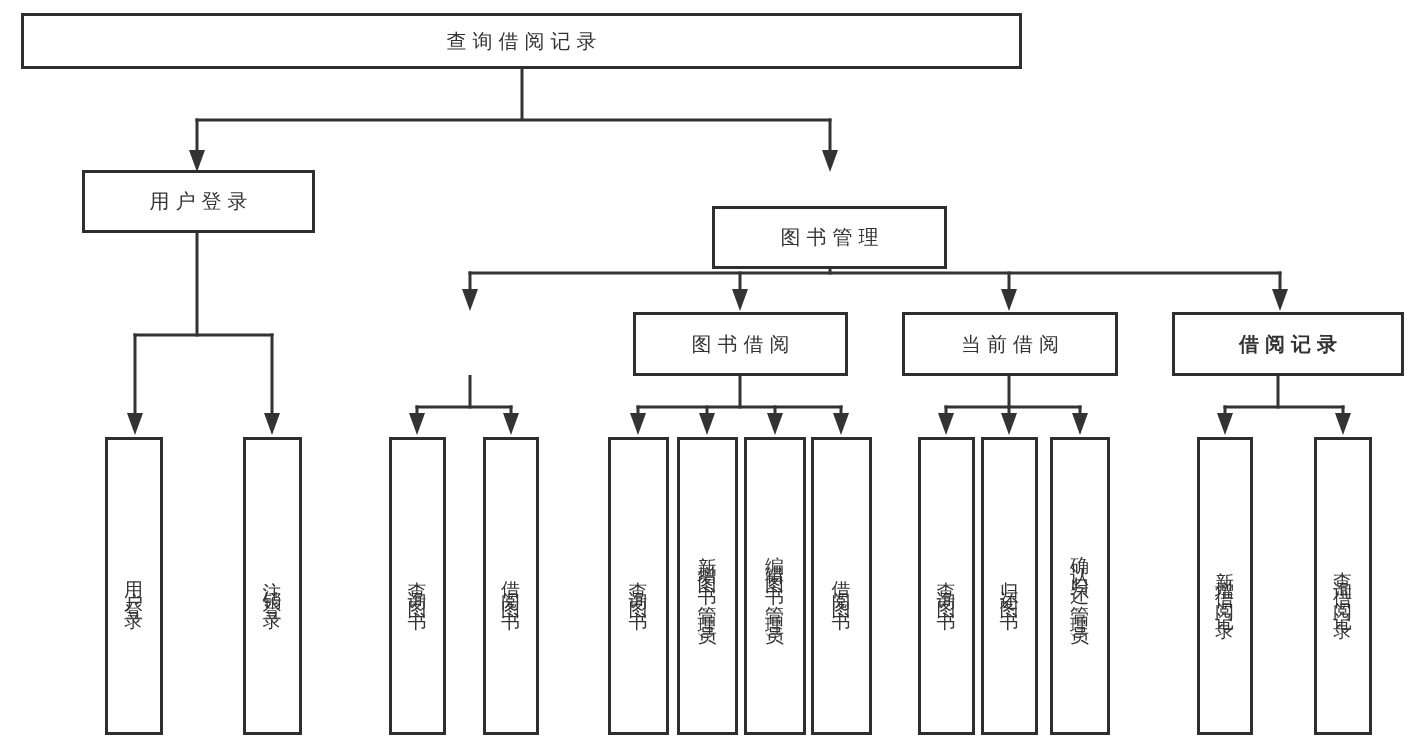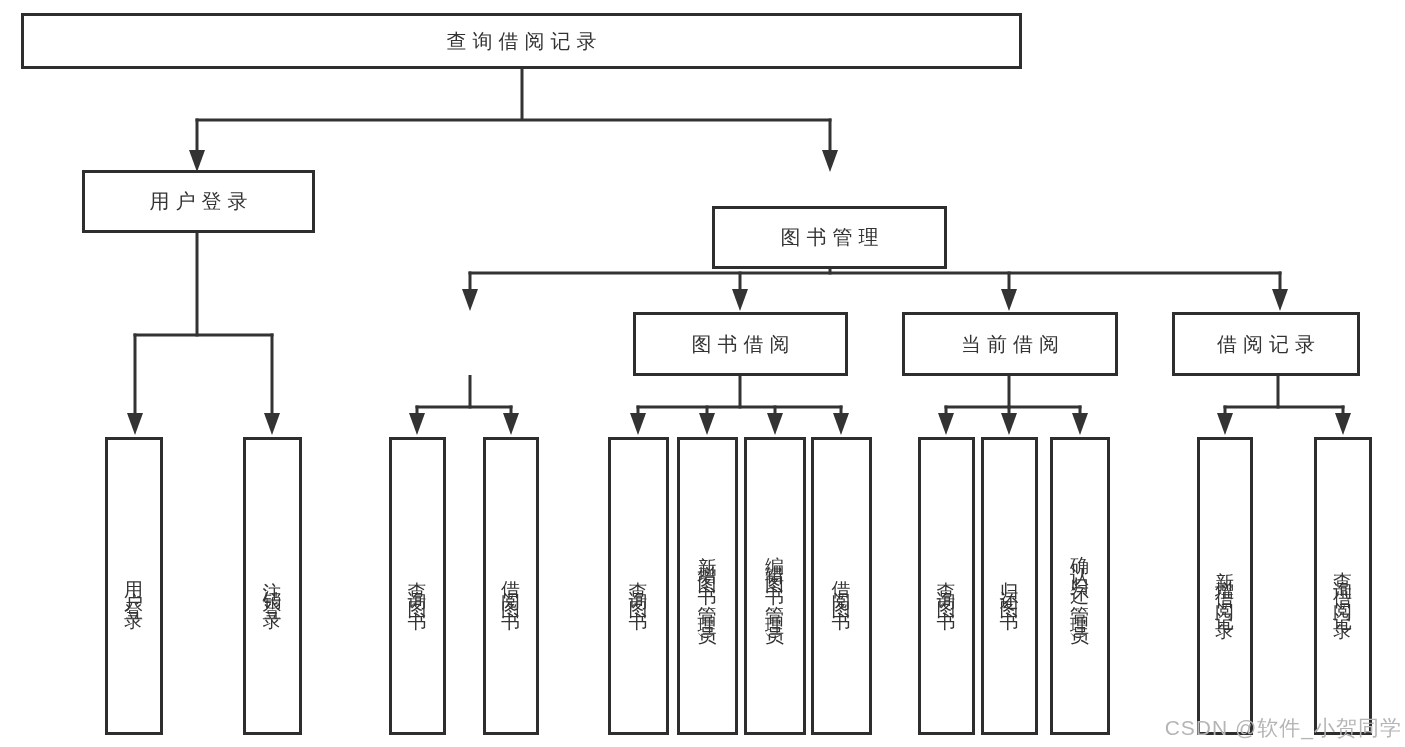--- a/index.html
+++ b/index.html
@@ -133,21 +133,21 @@
     </g>
   </svg>
 
   <div class="node" style="left:21px; top:13px; width:1001px; height:56px;">查询借阅记录</div>
 
   <div class="node" style="left:82px; top:170px; width:233px; height:63px;">用户登录</div>
   <div class="node" style="left:712px; top:170px; width:235px; height:63px;margin-top:36px;">图书管理</div>
 
   <div class="node" style="left:902px; top:312px; width:216px; height:64px;">当前借阅</div>
   <div class="node" style="left:633px; top:312px; width:215px; height:64px;">图书借阅</div>
-  <div class="node" style="left:1172px; top:312px; width:188px; height:64px;">借阅记录</div>
+  <div class="node" style="left:1172px; top:312px; width:232px; height:64px;font-weight:bold;">借阅记录</div>
 
   <div class="leaf" style="left:105px; top:437px; width:58px; height:298px;">
     <span class="vtext">用户登录</span>
   </div>
   <div class="leaf" style="left:243px; top:437px; width:59px; height:298px;">
     <span class="vtext">注销登录</span>
   </div>
 
   <div class="leaf" style="left:389px; top:437px; width:57px; height:298px;">
     <span class="vtext">查询图书</span>
@@ -179,15 +179,14 @@
     <span class="vtext">确认归还（管理员）</span>
   </div>
 
   <div class="leaf" style="left:1197px; top:437px; width:56px; height:298px;">
     <span class="vtext">新增借阅记录</span>
   </div>
   <div class="leaf" style="left:1314px; top:437px; width:58px; height:298px;">
     <span class="vtext">查询借阅记录</span>
   </div>
 
-  <div class="watermark">CSDN @软件_小贺同学</div>
 
 </div>
 
 </body></html>

